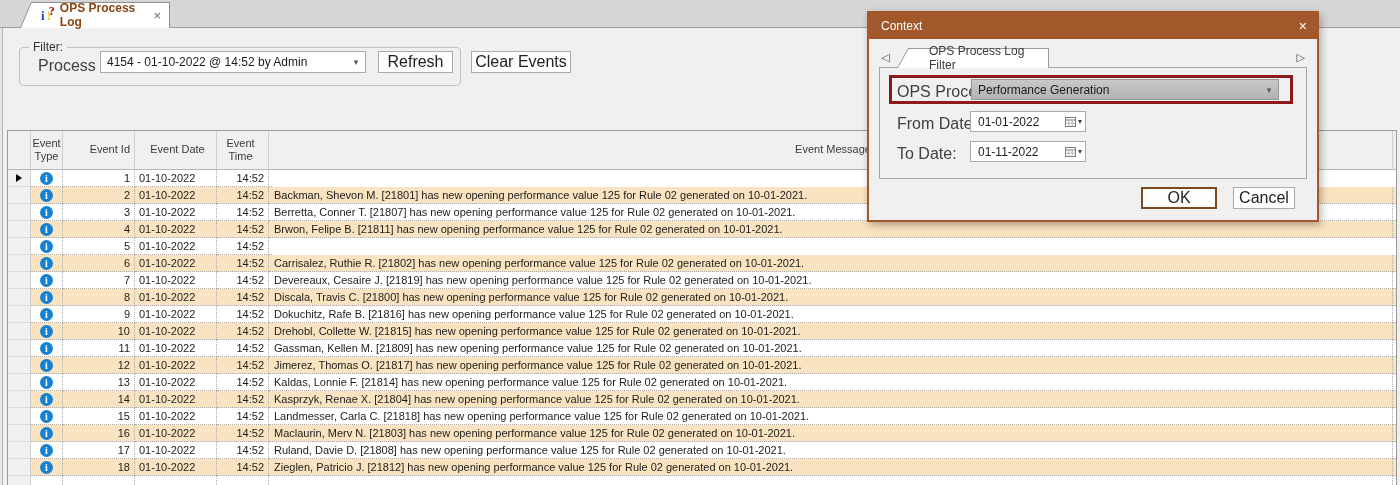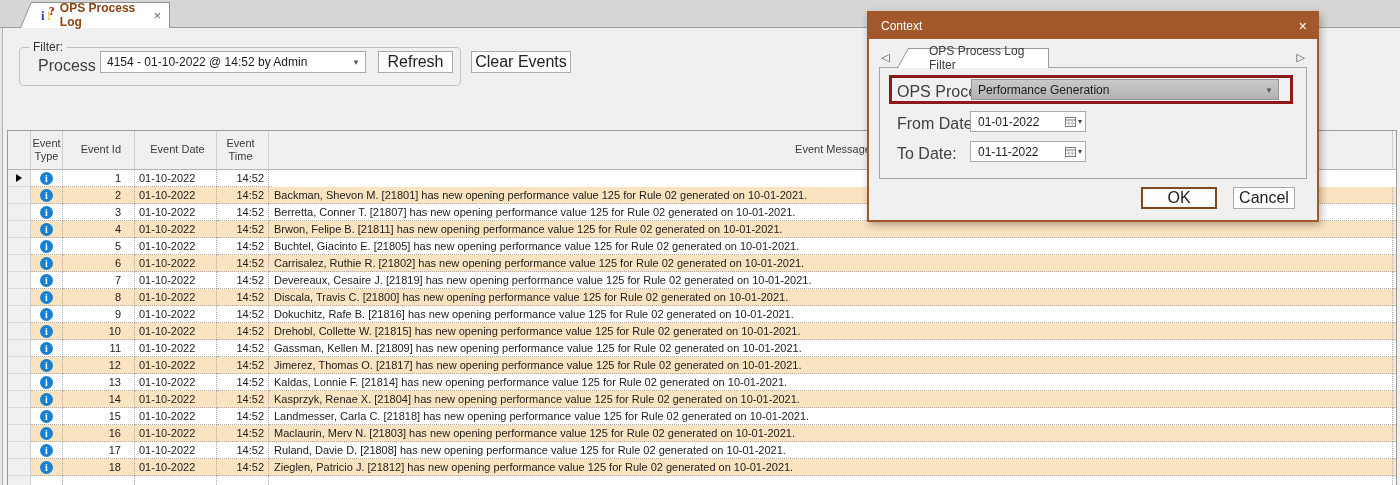--- a/index.html
+++ b/index.html
@@ -55,21 +55,21 @@
     font-size:11px; color:#3a3a3a; display:flex; align-items:center; justify-content:center;
     text-align:center; line-height:1.2; }
   .trow { display:flex; height:17px; background:#fff; }
   .trow.alt .cell:not(.sel) { background:var(--alt-row,#FAE3C0); }
   .cell { border-right:1px dotted #ACACAC; border-bottom:1px dotted #ACACAC;
     font-size:11px; display:flex; align-items:center; white-space:nowrap; overflow:hidden; }
   .cell.sel { background:#F0F0F0; border-right:1px solid #CFCFCF; border-bottom:1px solid #DCDCDC;
     justify-content:center; }
   .c-sel  { width:23px; flex:0 0 23px; }
   .c-type { width:32px; flex:0 0 32px; justify-content:center; }
-  .c-id   { width:72px; flex:0 0 72px; justify-content:flex-end; padding-right:13px; }
+  .c-id   { width:72px; flex:0 0 72px; justify-content:flex-end; padding-right:4px; }
   .c-date { width:82px; flex:0 0 82px; padding-left:4px; }
   .c-time { width:52px; flex:0 0 52px; justify-content:flex-end; padding-right:4px; }
   .c-msg  { width:1124px; flex:0 0 1124px; padding-left:5px; }
   .c-pad  { width:3px; flex:0 0 3px; border-right:none; }
   .hcell.c-pad { border-right:none; }
   .cur-arrow { width:0; height:0; border-left:6px solid #000; border-top:4px solid transparent;
     border-bottom:4px solid transparent; }
   .info-icon { width:13px; height:13px; border-radius:50%; background:var(--info-blue,#1681D2);
     color:#fff; font:bold 10px/13px "Liberation Serif",serif; text-align:center; display:inline-block; }
 
@@ -189,21 +189,20 @@
         <div class="cell c-pad"></div>
       </div>
       <div class="trow">
         <div class="cell sel c-sel"></div>
         <div class="cell c-type">
           <span class="info-icon">i</span>
         </div>
         <div class="cell c-id">5</div>
         <div class="cell c-date">01-10-2022</div>
         <div class="cell c-time">14:52</div>
-        <div class="cell c-msg">Buchtel, Giacinto E. [21805] has new opening performance value 125 for Rule 02 generated on 10-01-2021.</div>
         <div class="cell c-pad"></div>
       </div>
       <div class="trow alt">
         <div class="cell sel c-sel"></div>
         <div class="cell c-type">
           <span class="info-icon">i</span>
         </div>
         <div class="cell c-id">6</div>
         <div class="cell c-date">01-10-2022</div>
         <div class="cell c-time">14:52</div>

